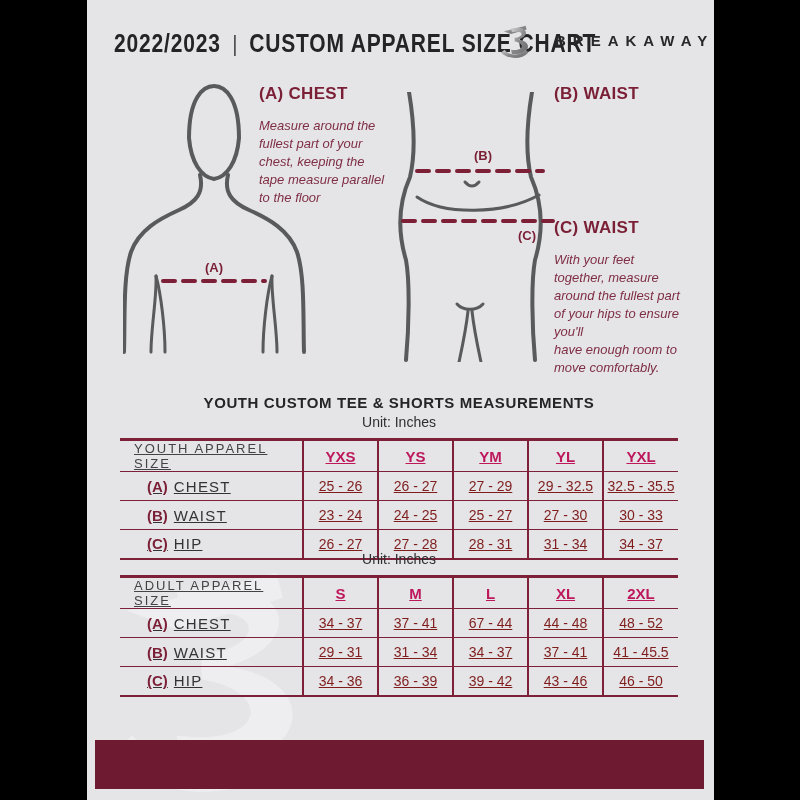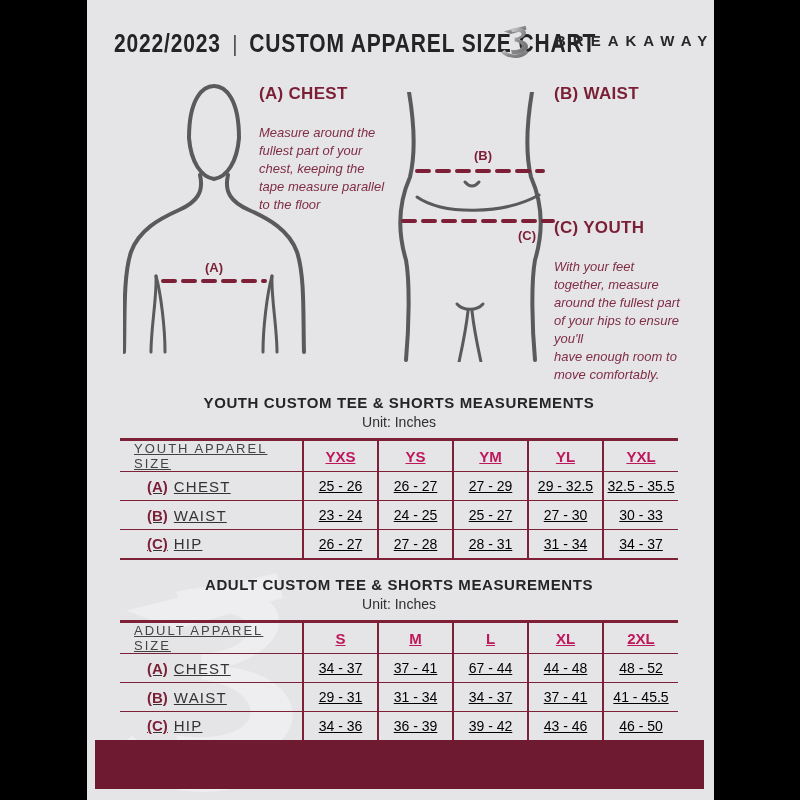--- a/index.html
+++ b/index.html
@@ -24,21 +24,21 @@
   .masthead-title .sep{font-size:22px;font-weight:300;color:#3a3a3c;}
   .brand{position:absolute;left:413px;top:22px;display:flex;align-items:center;gap:22px;}
   .brand-name{font-size:15px;font-weight:700;letter-spacing:7px;color:#28282a;}
 
   
   .guide{position:absolute;width:168px;}
   .guide-chest{left:172px;top:84px;}
   .guide-waist{left:467px;top:84px;}
   .guide-hips{left:467px;top:218px;}
   .guide h3{font-size:17px;font-weight:700;color:var(--maroon);letter-spacing:.3px;}
-  .guide p{margin-top:20px;font-size:13px;font-style:italic;color:#7f2d44;
+  .guide p{margin-top:13px;font-size:13px;font-style:italic;color:#7f2d44;
     line-height:18px;white-space:pre-line;}
 
   .fig{position:absolute;}
   .fig-chest{left:36px;top:80px;}
   .fig-hips{left:306px;top:92px;}
   .fig path,.fig line{fill:none;stroke:var(--stroke);stroke-linecap:round;}
   .fig .dash{stroke:#7c1f37;stroke-width:4;stroke-dasharray:12 8;}
   .fig text{font-family:"Liberation Sans",sans-serif;font-size:13px;font-weight:700;
     fill:var(--maroon);text-anchor:middle;}
 
@@ -49,21 +49,21 @@
   .tbl-title{font-size:15px;font-weight:700;color:#252527;letter-spacing:.6px;margin-top:28px;}
   .tbl-unit{font-size:14px;color:#2e2e30;margin-top:3px;}
   table.size-table{border-collapse:collapse;width:558px;margin-top:8px;
     border-top:3px solid var(--line);border-bottom:2px solid var(--line);}
   table.size-table th,table.size-table td{border-left:2px solid var(--line);text-decoration:underline;}
   table.size-table th:first-child,table.size-table td:first-child{border-left:none;}
   table.size-table tr+tr th,table.size-table tr+tr td{border-top:1.5px solid var(--line);}
   table.size-table th{height:32px;font-size:15px;font-weight:700;color:#be185d;text-align:center;}
   table.size-table th.lbl-col{width:183px;font-size:13px;font-weight:400;
     letter-spacing:2px;color:#434345;text-align:left;padding-left:14px;}
-  table.size-table td{height:29px;font-size:14px;color:#000000;width:75px;}
+  table.size-table td{height:29px;font-size:14px;color:#7f1d1d;width:75px;}
   table.size-table td.rowlab{text-align:left;padding-left:27px;font-size:15px;
     letter-spacing:1.2px;color:#333335;}
   td.rowlab .key{color:var(--maroon);font-weight:700;letter-spacing:0;margin-right:6px;}
 
   
   .watermark{position:absolute;left:12px;top:548px;opacity:.8;z-index:0;}
   .footer-bar{position:absolute;left:8px;top:740px;width:609px;height:49px;
     background:var(--footer);z-index:2;}
 </style>
 </head>
@@ -134,21 +134,21 @@
       <p>Measure around the
 fullest part of your
 chest, keeping the
 tape measure parallel
 to the floor</p>
     </div>
     <div class="guide guide-waist">
       <h3>(B) WAIST</h3>
     </div>
     <div class="guide guide-hips">
-      <h3>(C) YOUTH</h3>
+      <h3>(C) WAIST</h3>
       <p>With your feet
 together, measure
 around the fullest part
 of your hips to ensure
 you'll
 have enough room to
 move comfortably.</p>
     </div>
 
     <div class="section section-youth">
@@ -186,21 +186,20 @@
           <td>27 - 28</td>
           <td>28 - 31</td>
           <td>31 - 34</td>
           <td>34 - 37</td>
         </tr>
       </tbody>
         </table>
     </div>
 
     <div class="section section-adult">
-      <div class="tbl-title">ADULT CUSTOM TEE &amp; SHORTS MEASUREMENTS</div>
       <div class="tbl-unit">Unit: Inches</div>
       <table class="size-table">
         <tbody>
             <tr>
           <th class="lbl-col">ADULT APPAREL SIZE</th>
           <th>S</th>
           <th>M</th>
           <th>L</th>
           <th>XL</th>
           <th>2XL</th>

